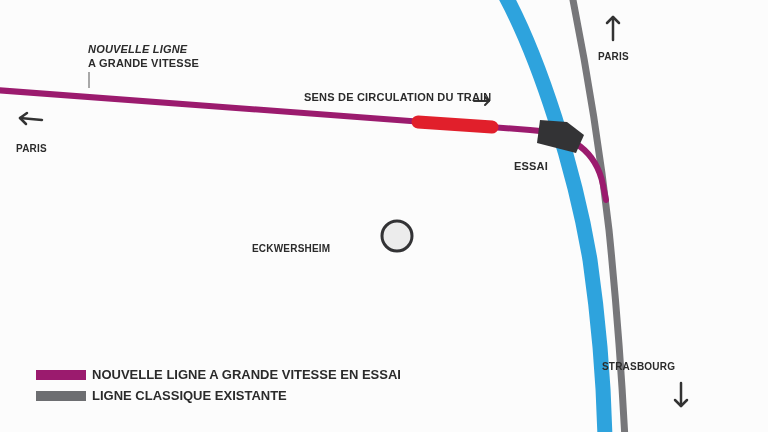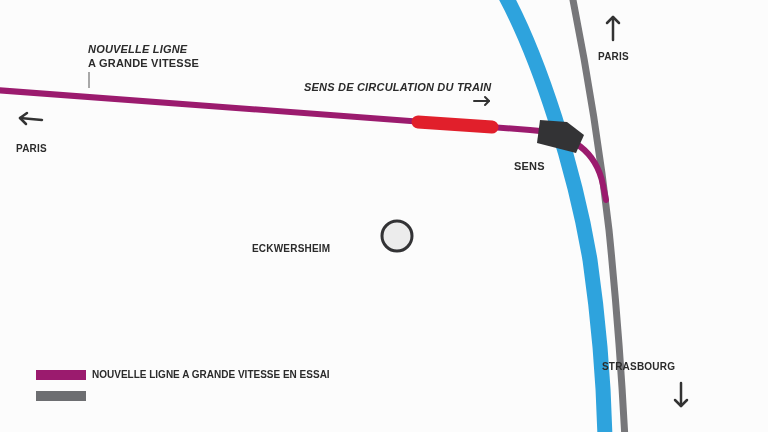--- a/index.html
+++ b/index.html
@@ -15,21 +15,21 @@
       font-weight: bold;
       color: #2b2b2b;
       white-space: nowrap;
       letter-spacing: 0.2px;
     }
     .small { font-size: 11px; line-height: 14px; }
     .med { font-size: 10px; line-height: 16px; }
     .legend { position: absolute; left: 36px; top: 364px; }
     .legend-row { display: flex; align-items: center; height: 21px; }
     .legend-swatch { width: 50px; height: 10px; margin-right: 6px; }
-    .legend-text { font-size: 10px; font-weight: bold; color: #2b2b2b; white-space: nowrap; }
+    .legend-text { font-size: 13px; font-weight: bold; color: #2b2b2b; white-space: nowrap; }
   </style>
 </head>
 <body>
 
 <svg class="map" viewBox="0 0 768 432" xmlns="http://www.w3.org/2000/svg">
 
   <path d="M 505 -5 C 540 60, 575 170, 590 260 C 600 330, 604 390, 605 440" fill="none" stroke="#2ea3dd" stroke-width="15"></path>
 
   <path d="M 572 -5 C 585 60, 600 150, 609 230 C 617 310, 622 380, 625 440" fill="none" stroke="#77777a" stroke-width="7"></path>
 
@@ -56,28 +56,29 @@
     <polyline points="607,23 613,17 619,23"></polyline>
   </g>
   <g stroke="#333" stroke-width="2.5" fill="none" stroke-linecap="round" stroke-linejoin="round">
     <line x1="681" y1="383" x2="681" y2="406"></line>
     <polyline points="675,400 681,406 687,400"></polyline>
   </g>
 </svg>
 
 <div class="label small" style="left:88px; top:42px;font-style:italic;">NOUVELLE LIGNE</div>
 <div class="label small" style="left:88px; top:56px;">A GRANDE VITESSE</div>
-<div class="label small" style="left:304px; top:80px;font-style:italic;">SENS DE CIRCULATION DU TRAIN</div>
+<div class="label small" style="left:304px; top:90px;">SENS DE CIRCULATION DU TRAIN</div>
 <div class="label med" style="left:16px; top:141px;">PARIS</div>
 <div class="label med" style="left:598px; top:49px;">PARIS</div>
-<div class="label small" style="left:514px; top:159px;">SENS</div>
+<div class="label small" style="left:514px; top:159px;">ESSAI</div>
 <div class="label med" style="left:252px; top:241px;">ECKWERSHEIM</div>
 <div class="label med" style="left:602px; top:359px;">STRASBOURG</div>
 
 <div class="legend">
   <div class="legend-row">
     <div class="legend-swatch" style="background:#9b1b6e;"></div>
     <div class="legend-text">NOUVELLE LIGNE A GRANDE VITESSE EN ESSAI</div>
   </div>
   <div class="legend-row">
     <div class="legend-swatch" style="background:#6d6e71;"></div>
+    <div class="legend-text">LIGNE CLASSIQUE EXISTANTE</div>
   </div>
 </div>
 
 </body></html>

